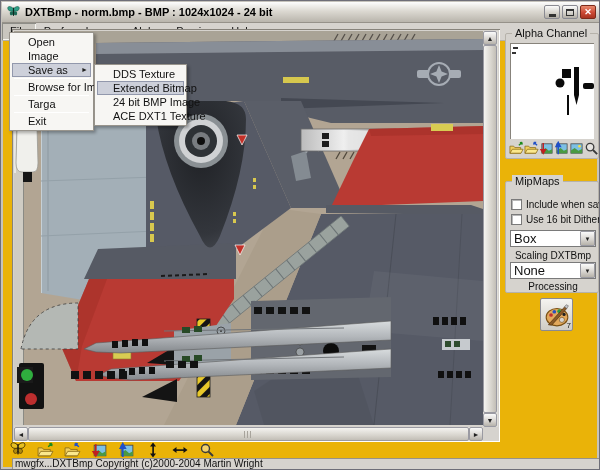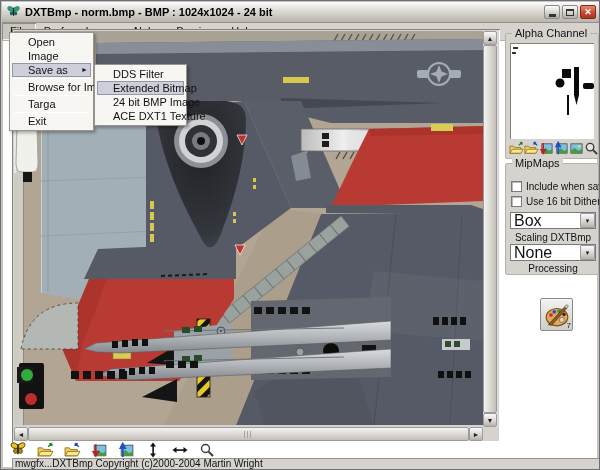--- a/index.html
+++ b/index.html
@@ -1,17 +1,17 @@
 <!DOCTYPE html>
 <html><head>
 <meta charset="utf-8">
 <style>
   html,body{margin:0;padding:0;background:#7a8a9a;}
   *{box-sizing:border-box;}
-  .window{position:relative;width:600px;height:470px;background:#ffffff;
+  .window{position:relative;width:600px;height:470px;background:#eab308;
     font-family:"Liberation Sans",sans-serif;font-size:11px;color:#111;
     border:1px solid #6e6e78;box-shadow:inset 0 0 0 2px #c6c3bc;overflow:hidden;}
   .abs{position:absolute;}
   
   .titlebar{left:1px;top:1px;width:598px;height:21px;
     background:linear-gradient(to bottom,#fdfdfd,#dcd9d2 45%,#b9b5ac);
     border-bottom:1px solid #96928a;display:flex;align-items:center;padding-left:4px;}
   .title-text{font-weight:bold;font-size:11px;color:#000;margin-left:4px;white-space:nowrap;}
   .winbtn{width:16px;height:14px;border:1px solid #8a8a92;border-radius:2px;
     background:linear-gradient(to bottom,#fbfbfb,#d2cfc8 60%,#b2aea6);
@@ -51,21 +51,21 @@
   .group{border:1px solid #b6b2aa;border-radius:2px;background:#d6d3ce;}
   .group-label{position:absolute;top:-7px;left:6px;background:#d6d3ce;padding:0 3px;font-size:11px;}
   .alphabox{position:absolute;left:4px;top:9px;width:84px;height:96px;background:#fff;
     box-shadow:inset 1px 1px 0 #87837b, inset -1px -1px 0 #fff;}
   .iconbtn{position:absolute;width:15px;height:15px;display:flex;align-items:center;justify-content:center;}
   .checkrow{position:absolute;display:flex;align-items:center;gap:4px;font-size:10px;white-space:nowrap;}
   .checkbox{width:11px;height:11px;background:#fff;border:1px solid #7a7a7a;
     box-shadow:inset 1px 1px 0 #b8b8b8;}
   .combo{position:absolute;height:17px;background:#fff;border:1px solid #7a7a7a;
     display:flex;align-items:center;}
-  .combo .val{flex:1;padding-left:3px;font-size:16px;}
+  .combo .val{flex:1;padding-left:3px;font-size:13px;}
   .combo .drop{width:15px;height:15px;border:1px solid #9a9aa2;border-radius:1px;margin-right:0;
     background:linear-gradient(to bottom,#fafafa,#d6d3ce 60%,#b6b2aa);
     font-size:6px;display:flex;align-items:center;justify-content:center;color:#222;}
   .plabel{position:absolute;width:86px;text-align:center;font-size:10px;}
   .palbtn{left:539px;top:297px;width:33px;height:33px;border:1px solid #8a8a92;border-radius:2px;
     background:linear-gradient(to bottom,#f4f3f0,#cfccc5);display:flex;align-items:center;justify-content:center;position:absolute;}
   .palbadge{position:absolute;right:1px;bottom:0;font-size:8px;color:#222;}
   
   .toolbar{left:1px;top:440px;width:598px;height:18px;display:flex;align-items:center;gap:9px;padding-left:7px;}
   .tbtn{width:18px;height:18px;display:flex;align-items:center;justify-content:center;}
@@ -421,21 +421,21 @@
     <div class="mrow hl"><span>Save as</span><span class="subarrow">►</span></div>
     <div class="msep"></div>
     <div class="mrow">Browse for Images</div>
     <div class="msep"></div>
     <div class="mrow">Targa</div>
     <div class="msep"></div>
     <div class="mrow">Exit</div>
   </div>
 
   <div class="abs popup" style="left:93px;top:63px;width:93px;">
-    <div class="mrow">DDS Filter</div>
+    <div class="mrow">DDS Texture</div>
     <div class="mrow hl">Extended Bitmap</div>
     <div class="mrow">24 bit BMP Image</div>
     <div class="mrow">ACE DXT1 Texture</div>
   </div>
 
   <div class="abs group" style="left:504px;top:32px;width:94px;height:126px;">
     <span class="group-label">Alpha Channel</span>
     <div class="alphabox">
       <svg width="84" height="96" viewBox="0 0 84 96">
         <rect x="3" y="4" width="5" height="2" fill="#333"></rect>
@@ -473,21 +473,21 @@
           <use href="#i-img"></use>
         </svg>
       </div>
     <div class="iconbtn" style="left:78px;top:107px;">
         <svg width="15" height="15">
           <use href="#i-zoom"></use>
         </svg>
       </div>
   </div>
 
-  <div class="abs group" style="left:504px;top:162px;width:94px;height:112px;padding-left:7px;">
+  <div class="abs group" style="left:504px;top:180px;width:94px;height:112px;padding-left:7px;">
     <span class="group-label">MipMaps</span>
     <div class="checkrow" style="left:5px;top:17px;">
       <div class="checkbox"></div>
       <span>Include when saving</span>
     </div>
     <div class="checkrow" style="left:5px;top:32px;">
       <div class="checkbox"></div>
       <span>Use 16 bit Dither</span>
     </div>
     <div class="combo" style="left:4px;top:48px;width:86px;">

